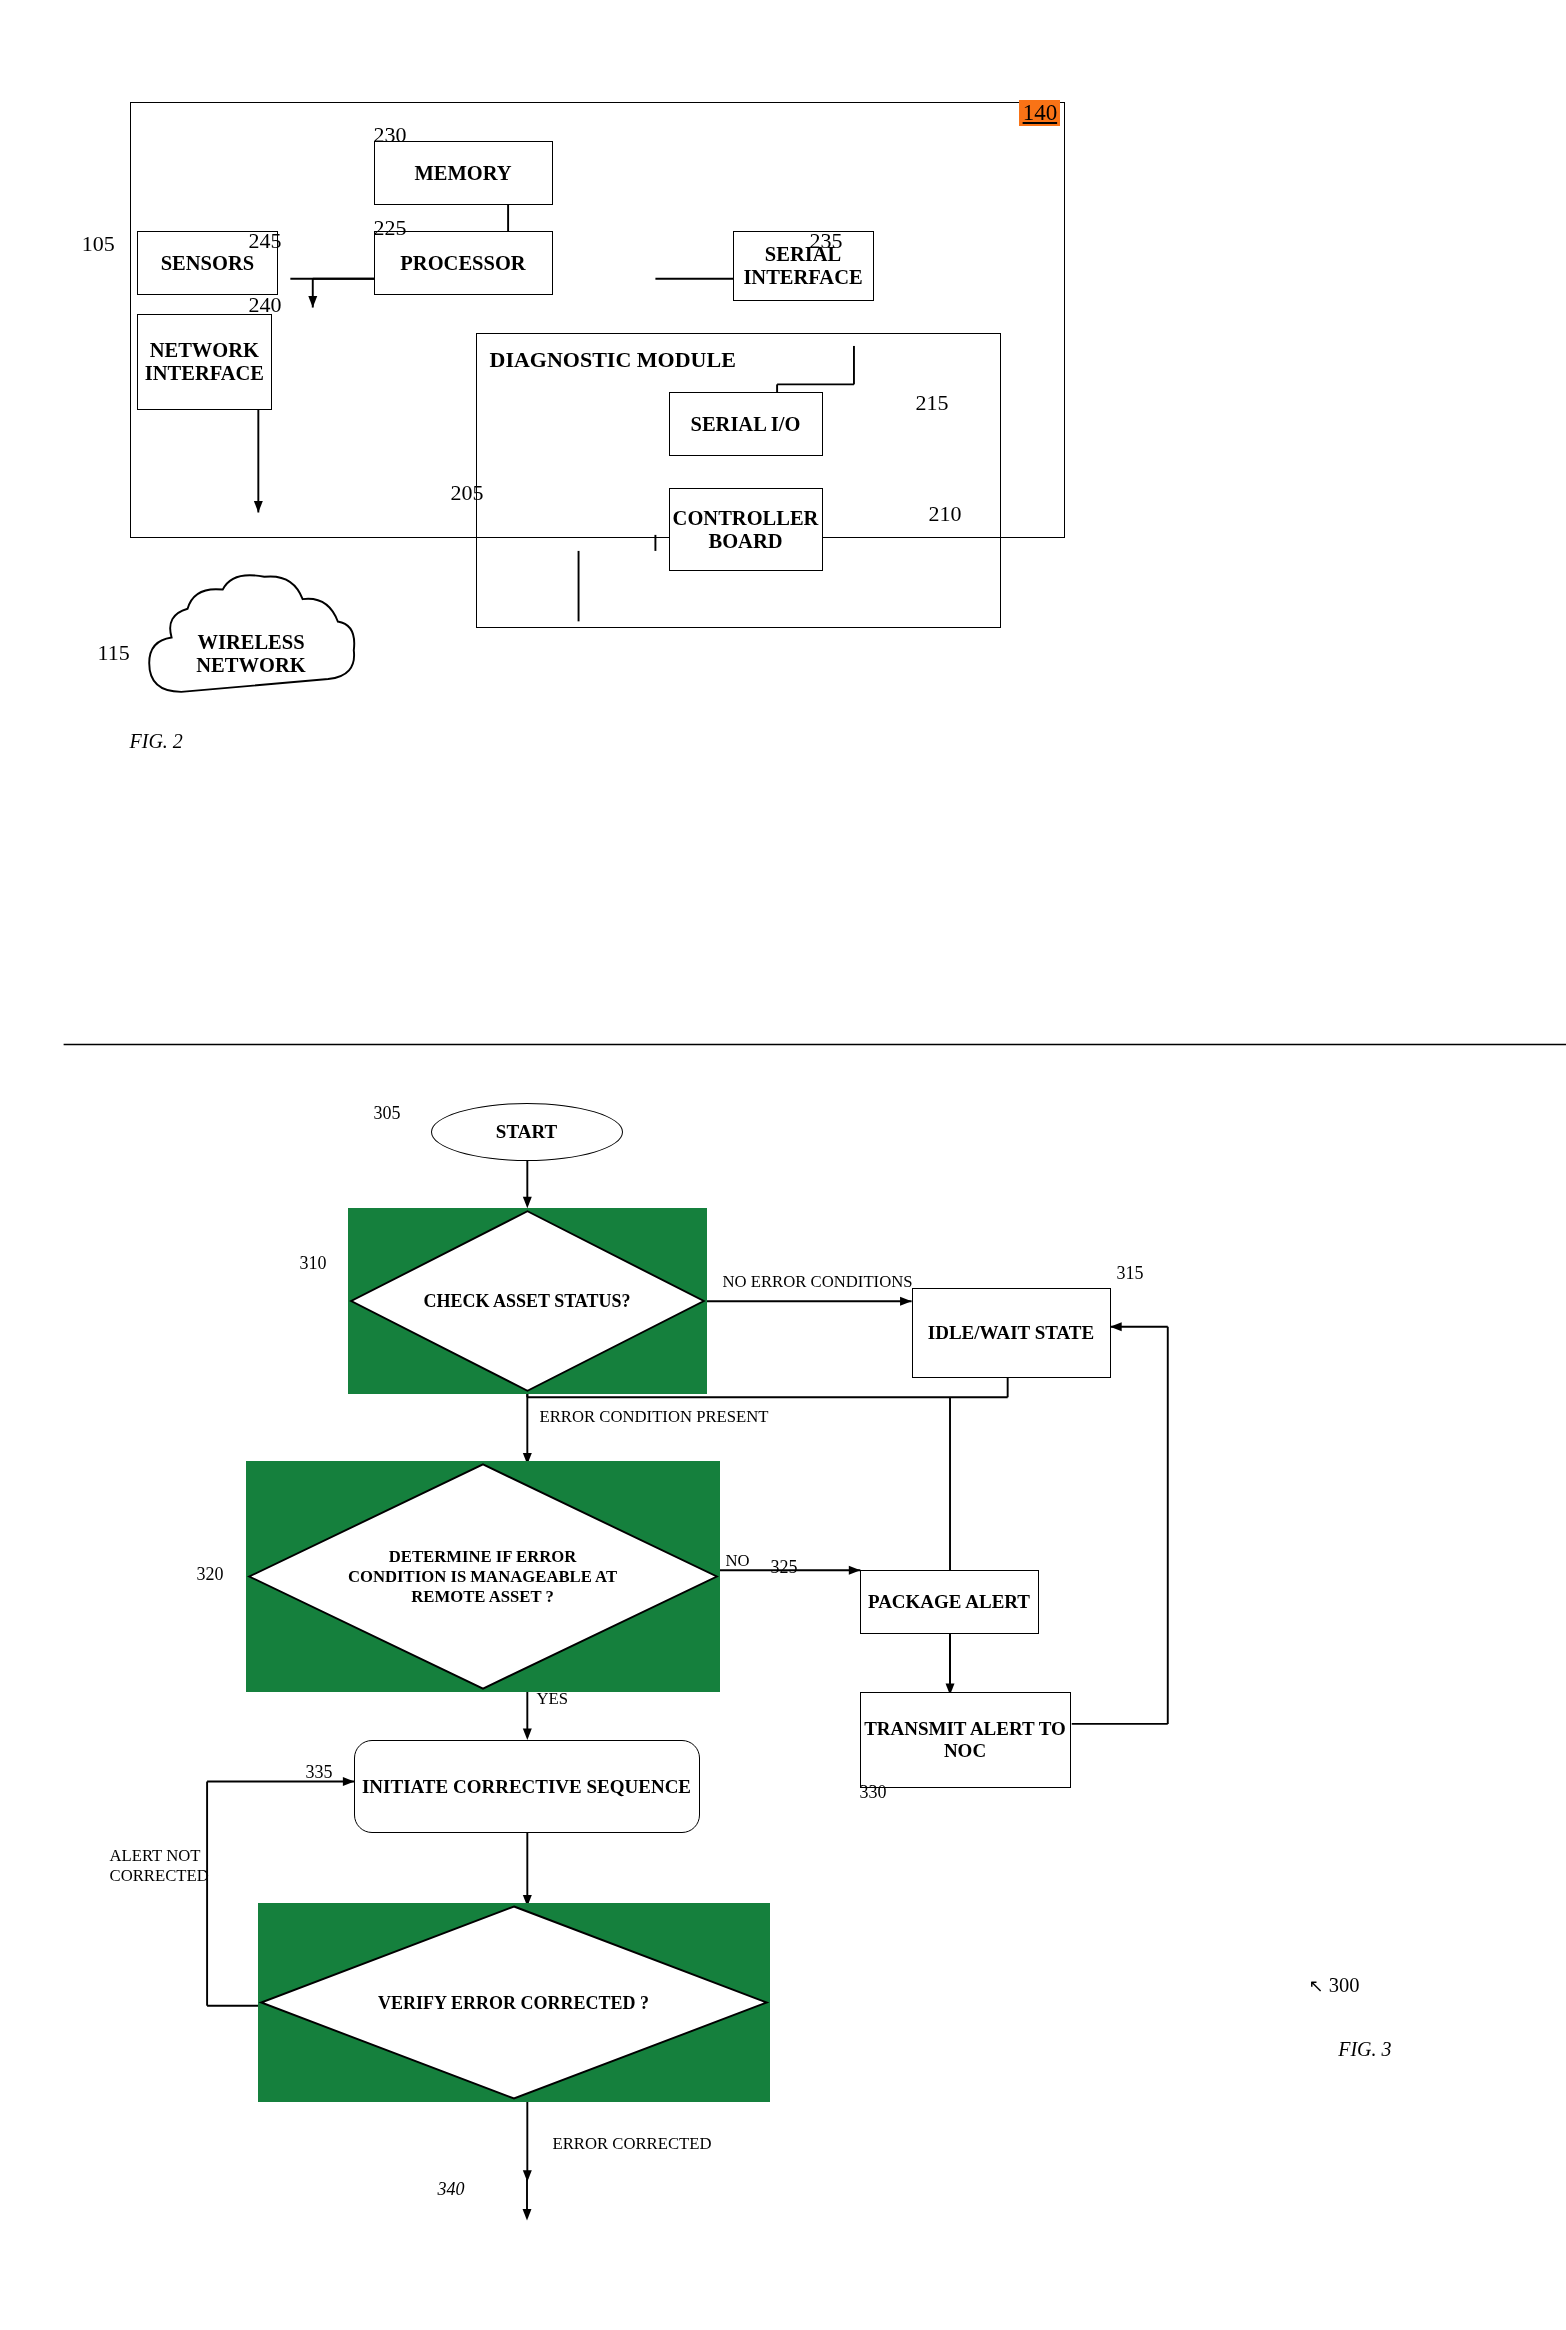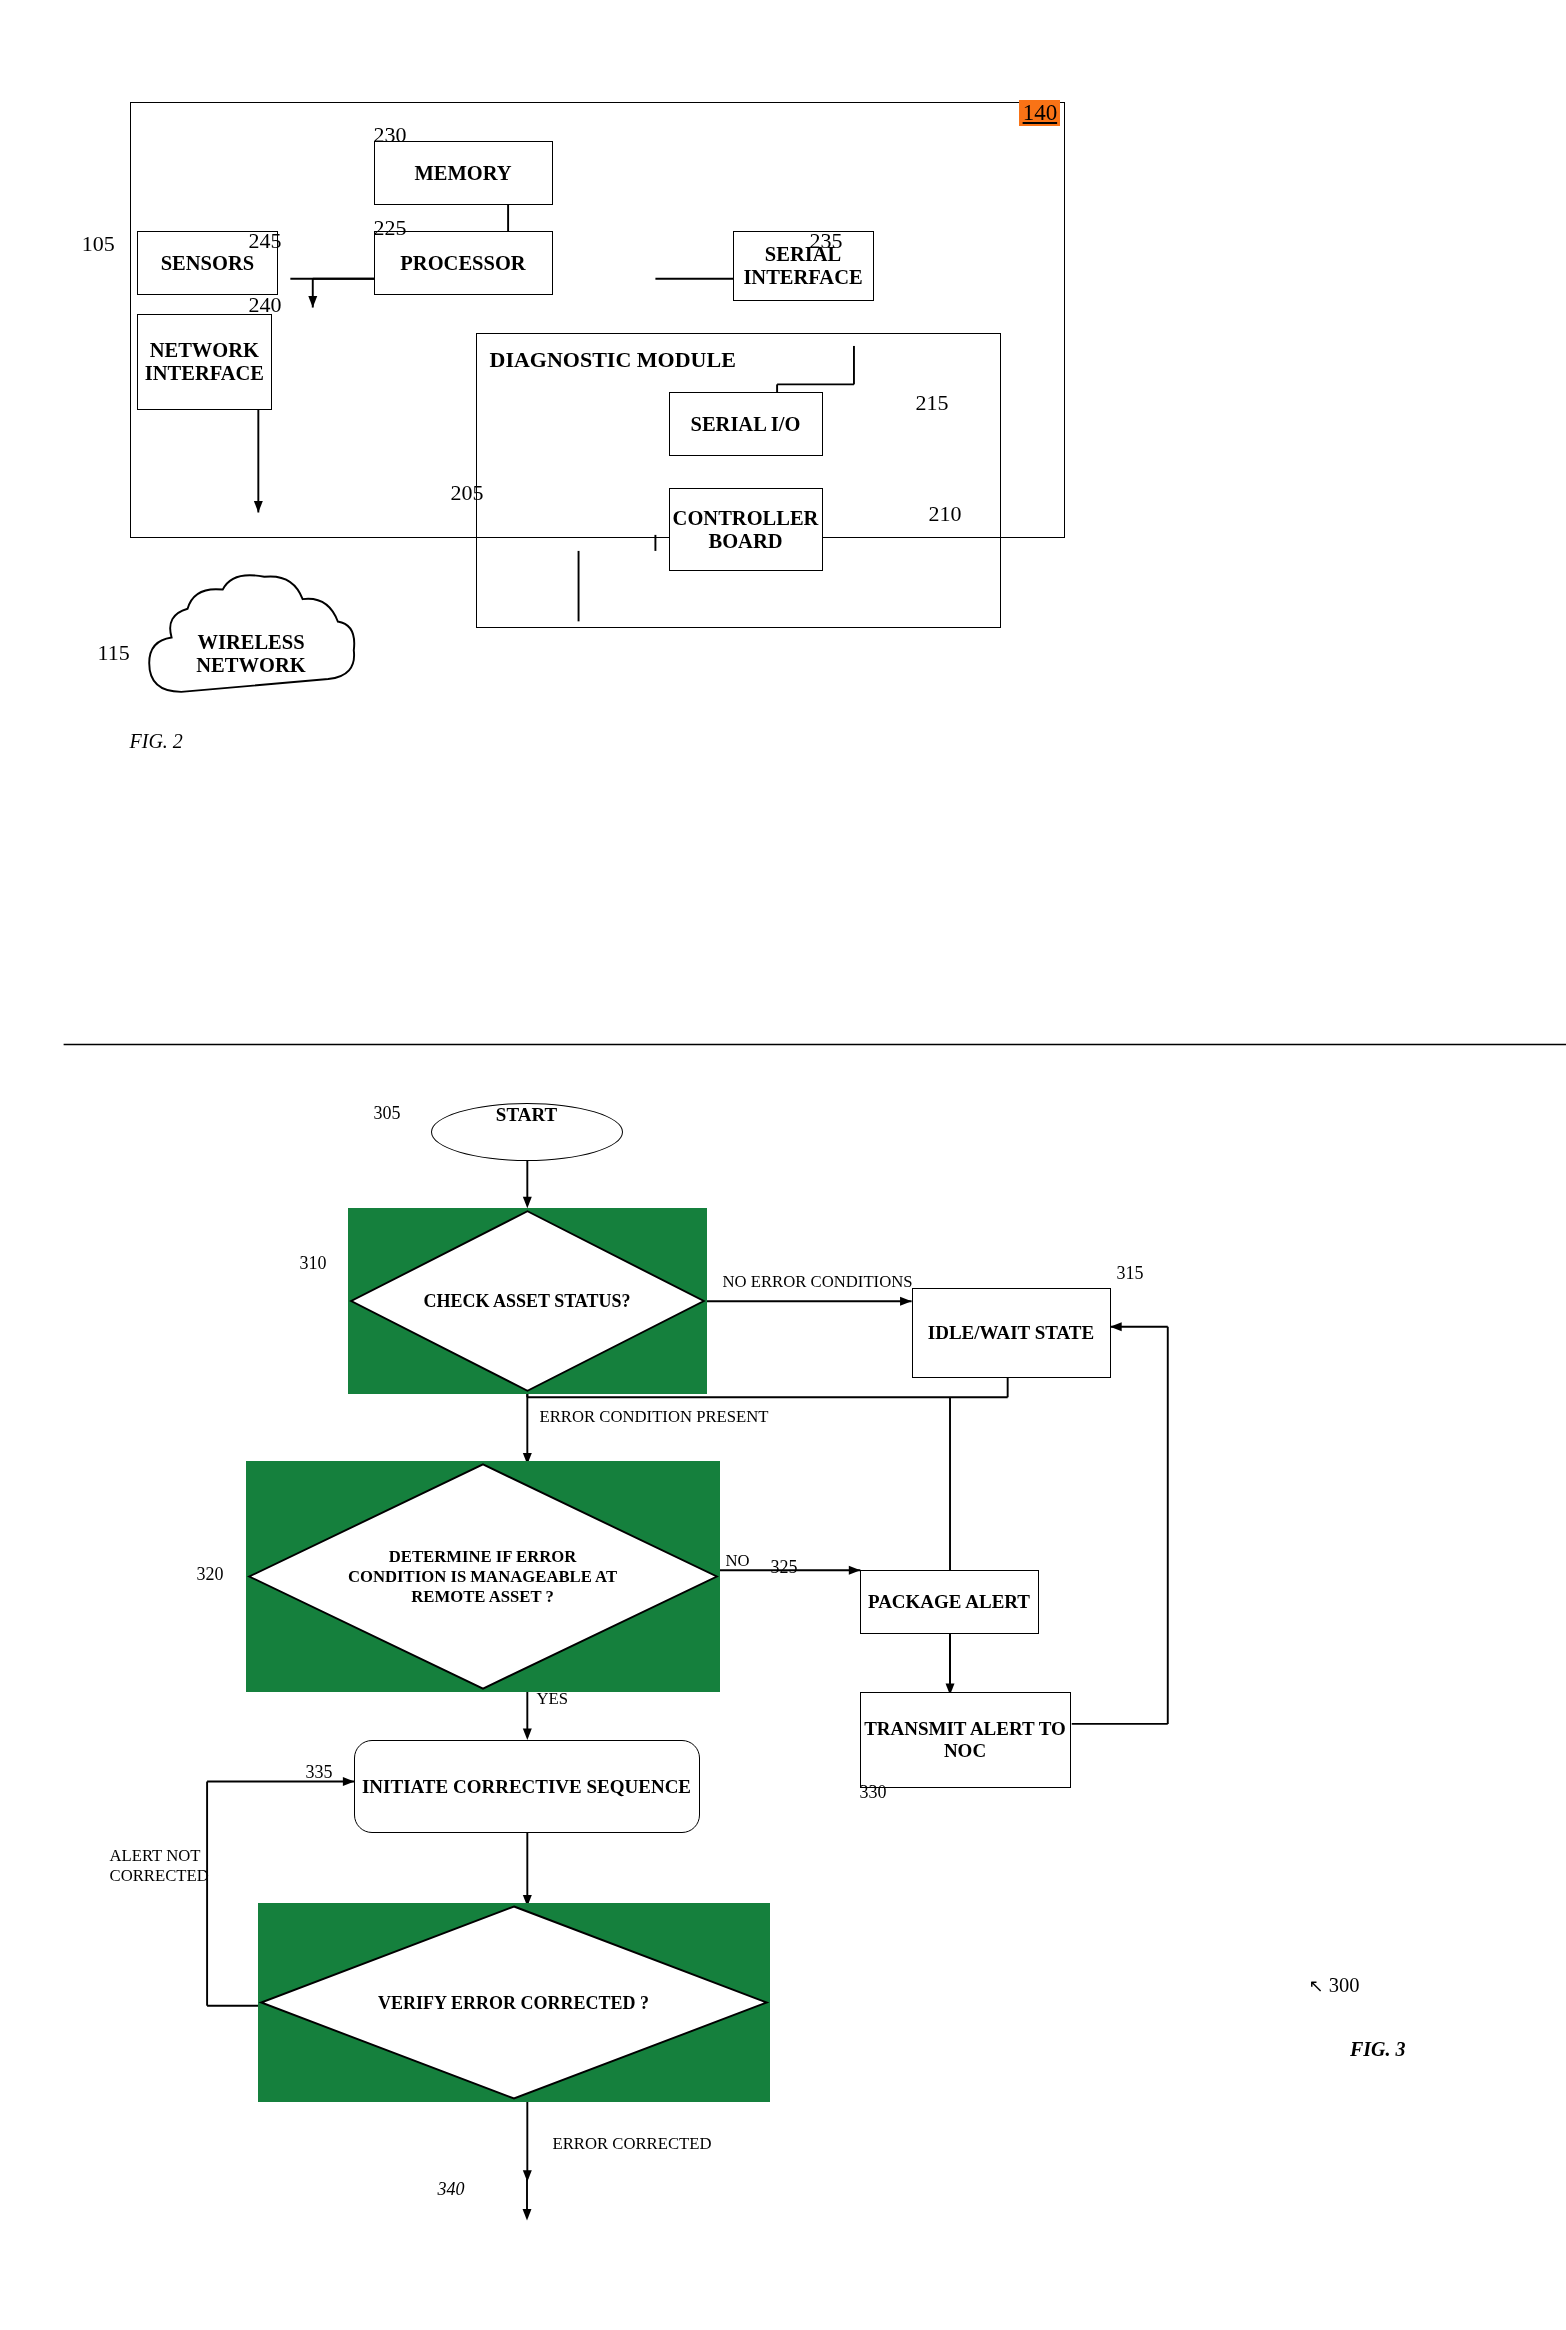--- a/index.html
+++ b/index.html
@@ -196,20 +196,21 @@
       font-size: 19px;
       font-weight: bold;
       background: #fff;
     }
 
     .fc-oval {
       position: absolute;
       border: 1.3px solid #000;
       border-radius: 50%;
       display: flex;
+      align-items: center;
       justify-content: center;
       text-align: center;
       font-size: 19px;
       font-weight: bold;
       background: #fff;
     }
 
     .fc-diamond {
       position: absolute;
       display: flex;
@@ -481,20 +482,20 @@
     <svg style="position:absolute;top:1102px;left:384px;" width="128" height="51" viewBox="0 0 200 80">
       <line x1="100" y1="0" x2="100" y2="60" stroke="#000" stroke-width="3"></line>
       <polygon points="100,65 93,47 107,47" fill="#000"></polygon>
     </svg>
 
     <div class="fc-ref" style="top:897px; right:128px; font-size:20.5px;">
       <span style="font-size:18px;">↖</span>
       <span>300</span>
     </div>
 
-    <div style="position:absolute; top:961px; right:82px;font-weight:bold;">
+    <div style="position:absolute; top:961px; right:96px;">
       <span class="fig-label">FIG. 3</span>
     </div>
 
   </div>
 
 </div>
 
 
 </body></html>

